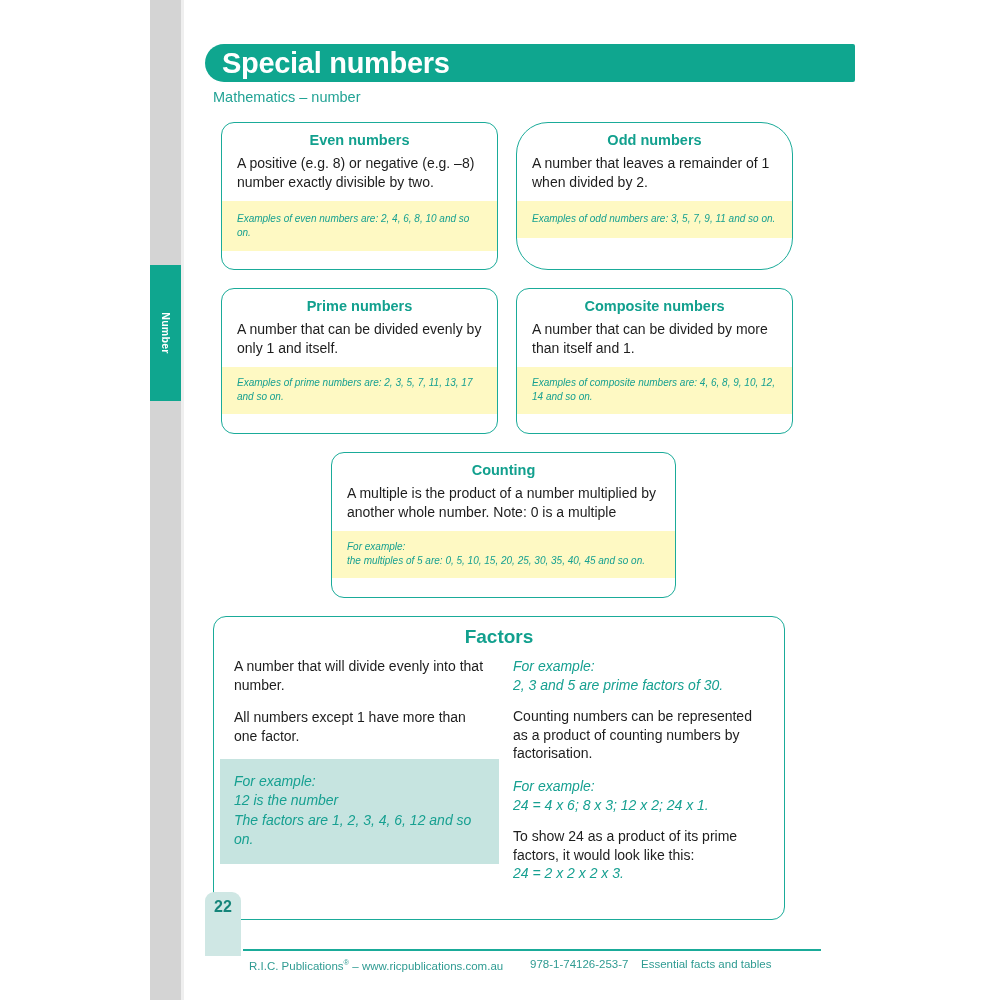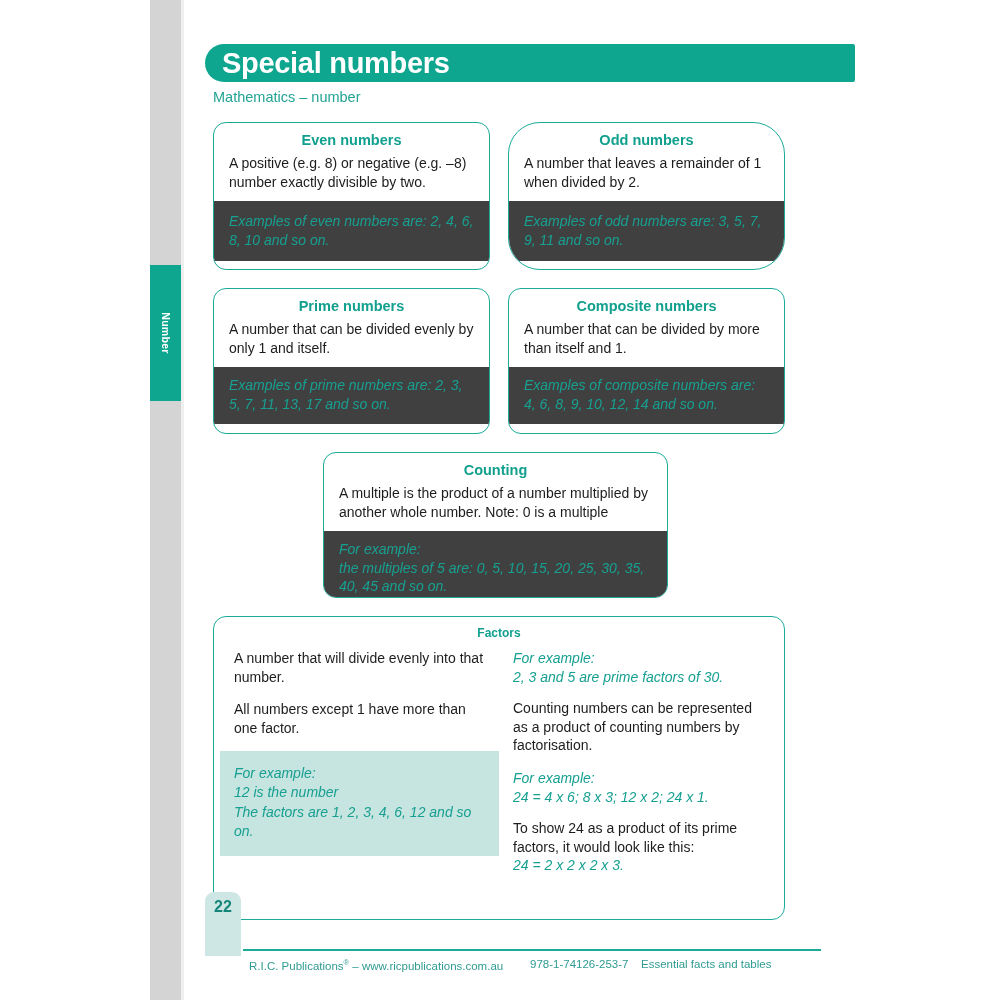--- a/index.html
+++ b/index.html
@@ -99,39 +99,40 @@
   }
 
   
   .box {
     position: absolute;
     border: 1.6px solid #1aab99;
     border-radius: 13px;
     background: #ffffff;
     overflow: hidden;
     box-sizing: border-box;
+    margin-left: 8px;
   }
   .box-title {
     text-align: center;
     color: #12a08e;
     font-size: 14.5px;
     font-weight: bold;
     padding-top: 9px;
     padding-bottom: 2px;
   }
   .box-body {
     color: #1d1d1d;
     font-size: 14px;
     line-height: 1.33;
     padding: 4px 14px 10px 15px;
   }
   .box-example {
-    background: #404040;
+    background: #fef9c3;
     color: #17a091;
-    font-size: 14px;
+    font-size: 10px;
     font-style: italic;
     line-height: 1.33;
     padding: 11px 14px 12px 15px;
   }
   .box-example.tight { padding-top: 9px; padding-bottom: 11px; }
 
   
   #box-even      { left: 8px;   top: 122px; width: 277px; height: 148px; }
   #box-odd       { left: 303px; top: 122px; width: 277px; height: 148px; border-radius: 32px; }
   
@@ -149,21 +150,21 @@
     height: 304px;
     border: 1.6px solid #1aab99;
     border-radius: 13px;
     background: #ffffff;
     box-sizing: border-box;
     overflow: hidden;
   }
   #factors-title {
     text-align: center;
     color: #12a08e;
-    font-size: 12px;
+    font-size: 19px;
     font-weight: bold;
     padding-top: 9px;
   }
   #factors-cols {
     display: flex;
     padding-top: 9px;
   }
   .factors-col {
     width: 50%;
     box-sizing: border-box;

